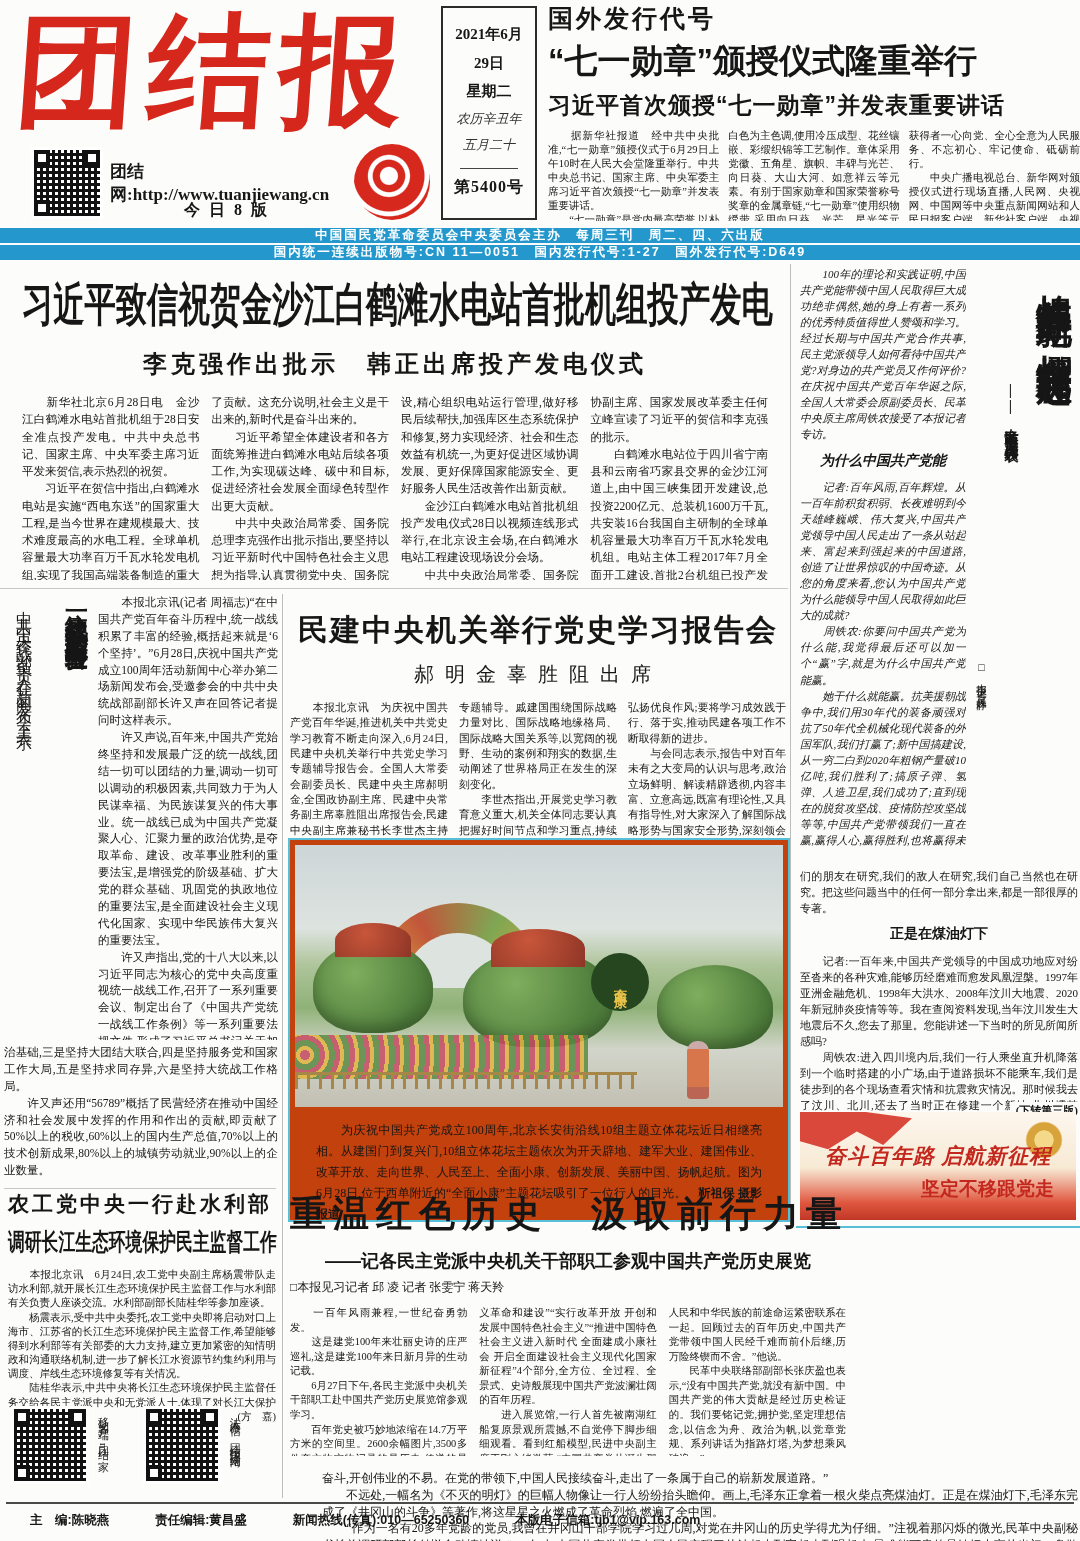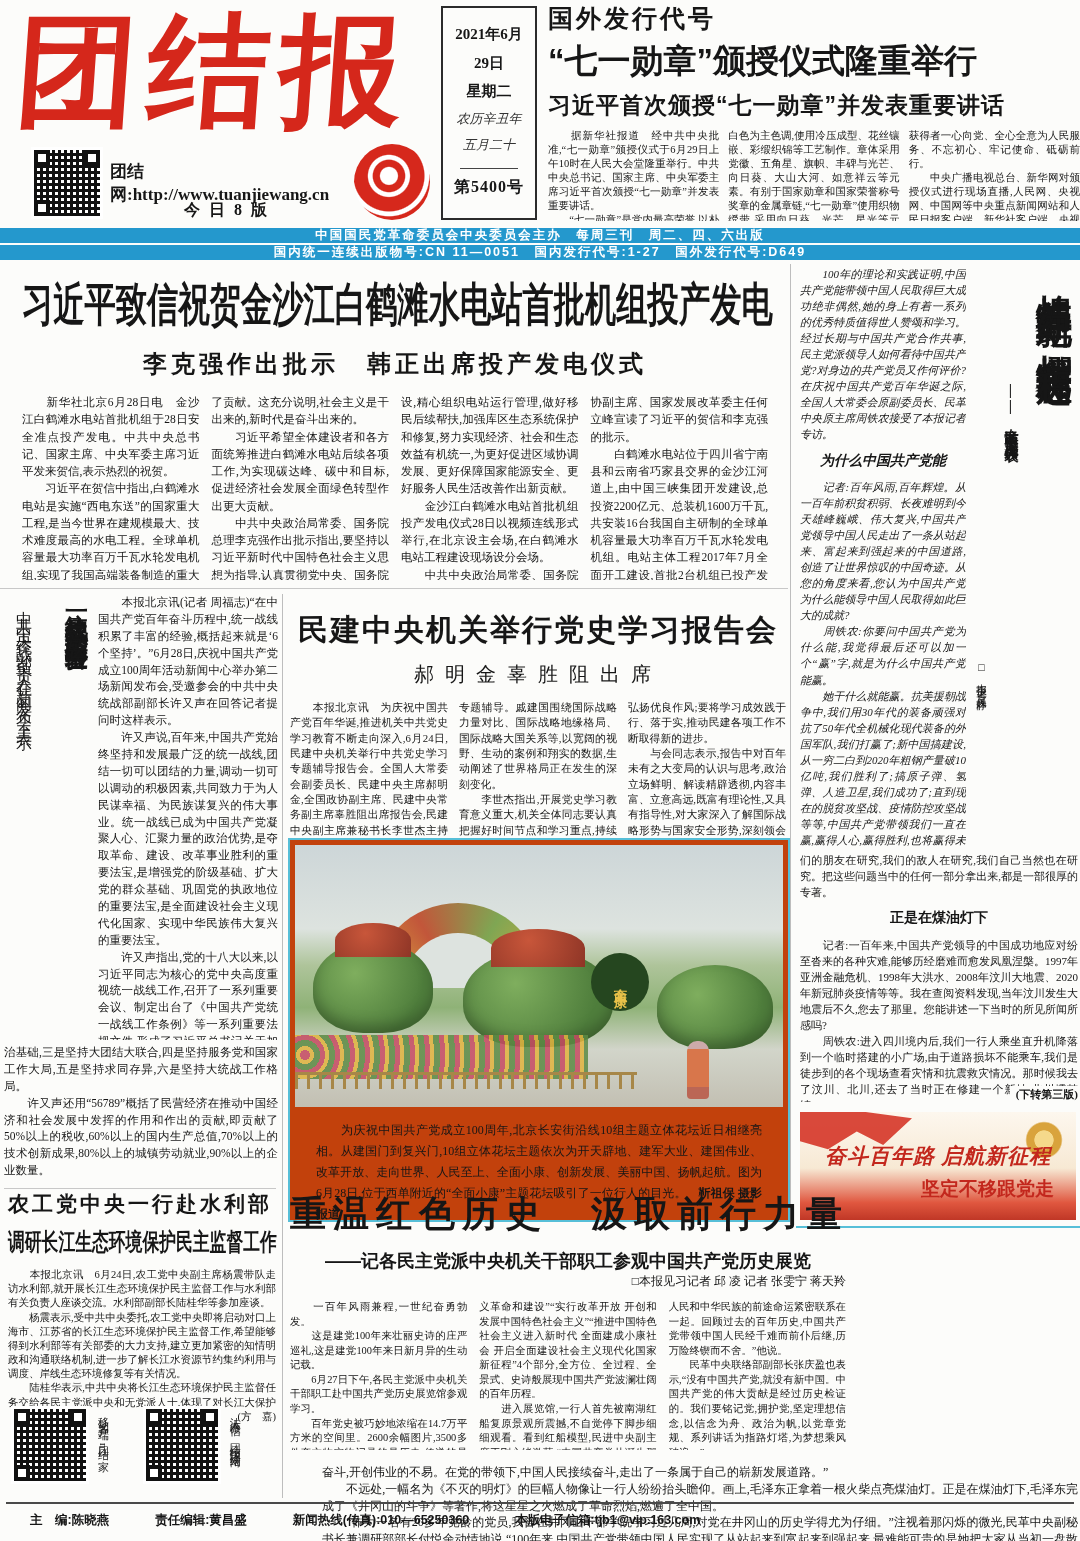--- a/index.html
+++ b/index.html
@@ -82,21 +82,21 @@
   .photo-cap{padding:8px 26px 0;font-size:12px;line-height:1.75;}
   .photo-credit{font-weight:700;}
   
   .iv{position:absolute;left:800px;top:266px;width:278px;}
   .iv-top{display:flex;height:582px;overflow:hidden;}
   .iv-body{flex:1;font-size:11px;line-height:1.46;overflow:hidden;font-style:italic;}
   .iv-h3{text-align:center;font-weight:700;font-size:14px;margin:8px 0;white-space:nowrap;}
   .iv-byline{width:22px;font-size:10.5px;padding-top:396px;letter-spacing:2px;}
   .iv-sub{width:32px;font-size:14px;font-weight:700;padding-top:118px;letter-spacing:2px;}
   .iv-head{width:58px;font-size:36px;font-weight:900;letter-spacing:3px;}
-  .iv-wide{position:relative;height:250px;overflow:hidden;font-size:11px;line-height:1.46;margin-top:4px;}
+  .iv-wide{position:relative;height:250px;overflow:hidden;font-size:11px;line-height:1.46;margin-top:20px;}
   .iv-note{position:absolute;right:0;bottom:0;background:#fcfcfa;padding-left:6px;font-weight:700;}
   
   .banner{position:absolute;left:800px;top:1112px;width:276px;height:108px;overflow:hidden;
       background:linear-gradient(180deg,#fdf7ee 0%,#f7e9d4 52%,#e0573f 84%,#c03726 100%);}
   .banner-flag{position:absolute;left:-8px;top:-10px;width:120px;height:74px;background:#d6392b;
       clip-path:polygon(0 0,100% 22%,76% 58%,54% 40%,30% 64%,0 50%);opacity:.92;}
   .banner-sun{position:absolute;right:10px;top:6px;width:44px;height:44px;border-radius:50%;
       background:radial-gradient(circle,#f5d98b 0 30%,#d9a33c 32% 55%,rgba(217,163,60,0) 60%);}
   .banner-l1{position:relative;margin-top:30px;text-align:center;color:#c3271d;
       font-size:21px;font-weight:900;font-style:italic;letter-spacing:1px;}
@@ -109,21 +109,21 @@
   .water .body{margin-top:10px;font-size:10.5px;line-height:1.35;height:142px;overflow:hidden;}
   .qr-row{position:absolute;left:14px;top:1408px;width:262px;display:flex;gap:34px;}
   .qr-group{display:flex;gap:8px;align-items:center;}
   .qr2{position:relative;width:72px;height:72px;}
   .qr-label{height:74px;font-size:11px;letter-spacing:3px;line-height:1.6;}
   
   .hist{position:absolute;left:290px;top:1190px;width:788px;display:flex;gap:14px;flex-direction:column;}
   .hist-left{width:556px;}
   .hist .head{font-size:36px;font-weight:900;text-align:center;letter-spacing:7px;white-space:nowrap;}
   .hist .sub{font-size:18px;font-weight:700;text-align:center;margin-top:10px;white-space:nowrap;}
-  .hist .byline{font-size:12px;text-align:right;}
+  .hist .byline{font-size:12px;text-align:left;margin-top:6px;}
   .hist-cols{display:flex;gap:12px;margin-top:10px;height:150px;overflow:hidden;}
   .hist-cols>div{flex:1;font-size:10.4px;line-height:1.4;}
   .hist-right{position:relative;flex:1;font-size:12px;line-height:1.4;height:254px;overflow:hidden;margin-left:32px;}
   
   .foot-line{position:absolute;left:6px;top:1502px;width:1068px;height:2px;background:#4a4a4a;}
   .footer{position:absolute;left:30px;top:1512px;width:1020px;display:flex;gap:46px;
       font-size:12.5px;font-weight:700;}
 </style>
 </head>
 <body>

